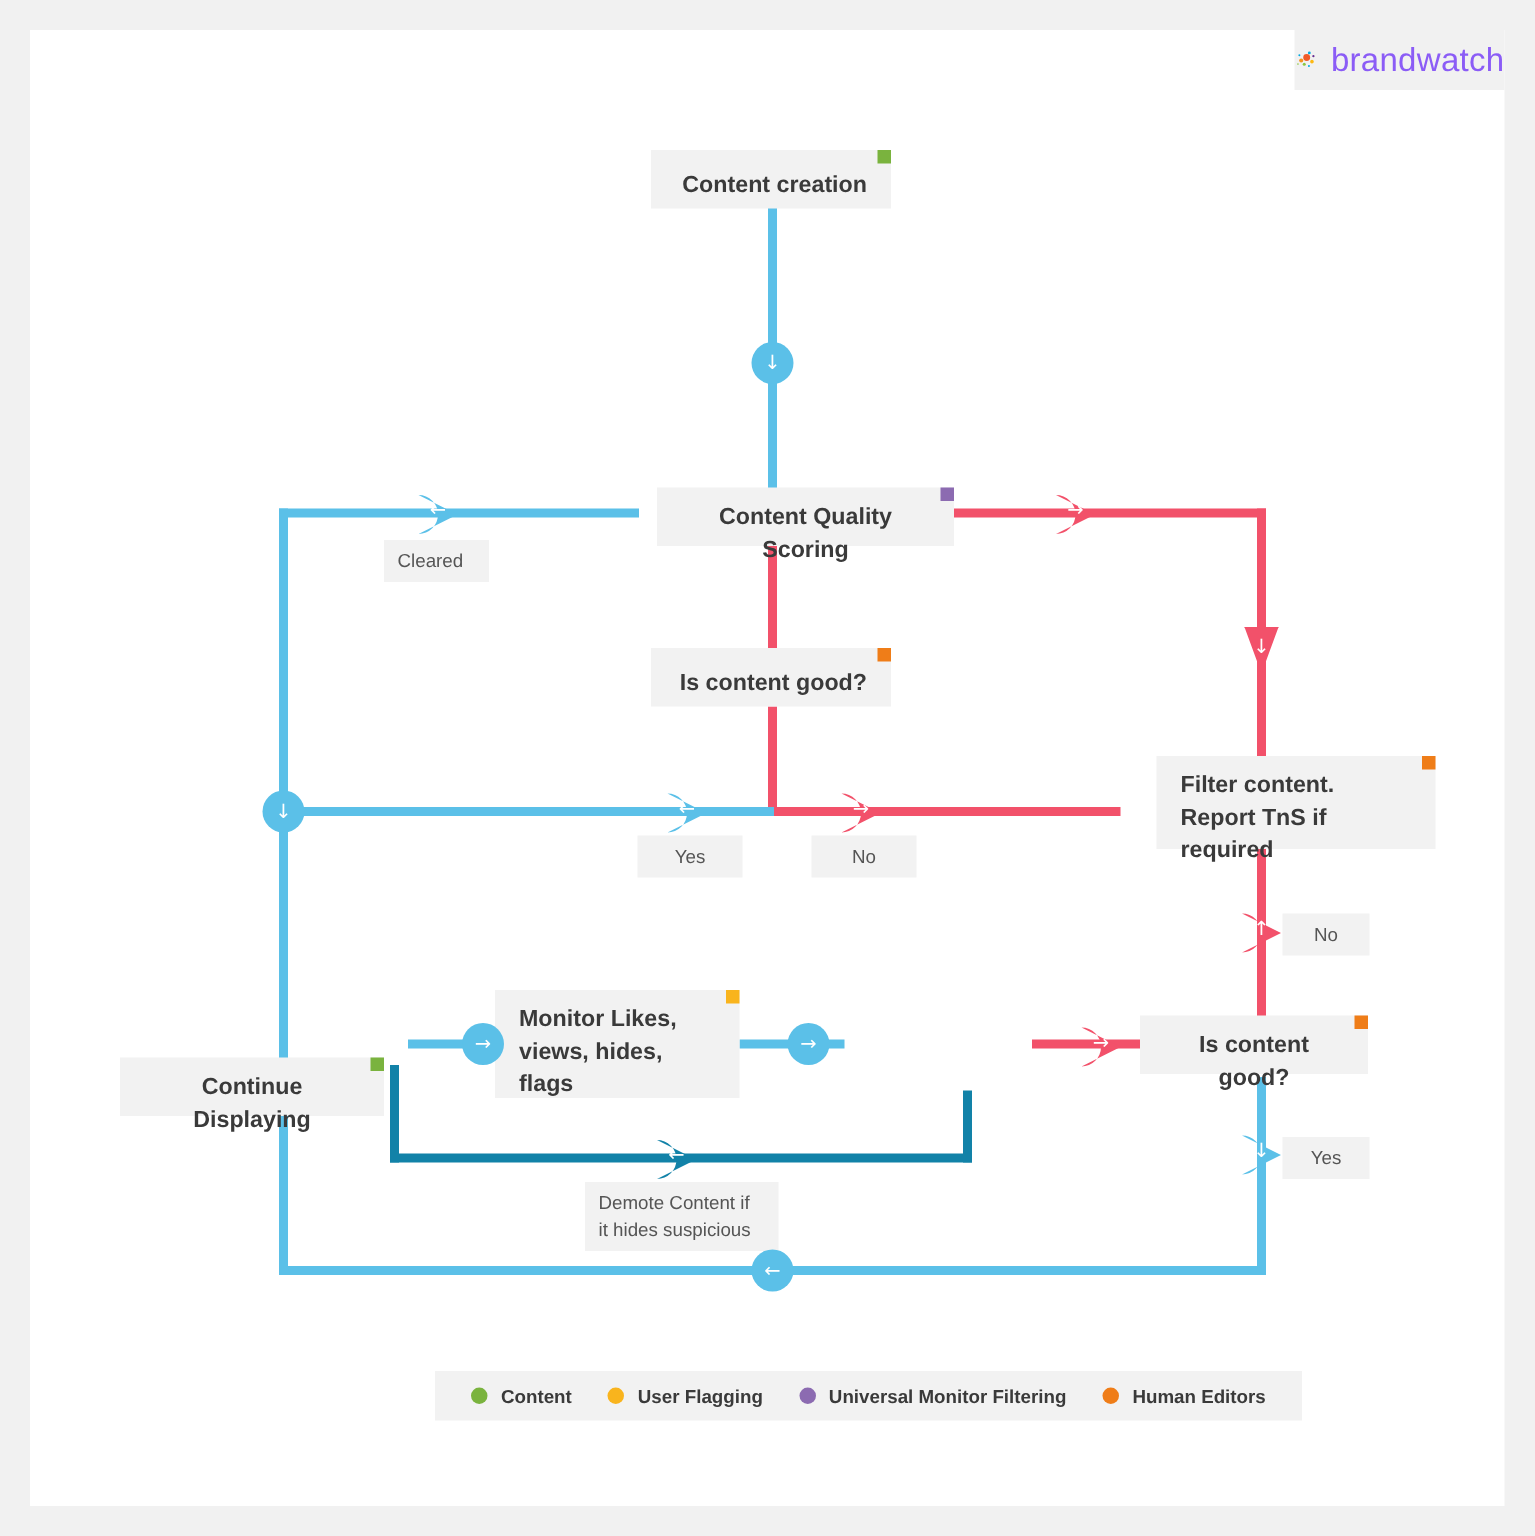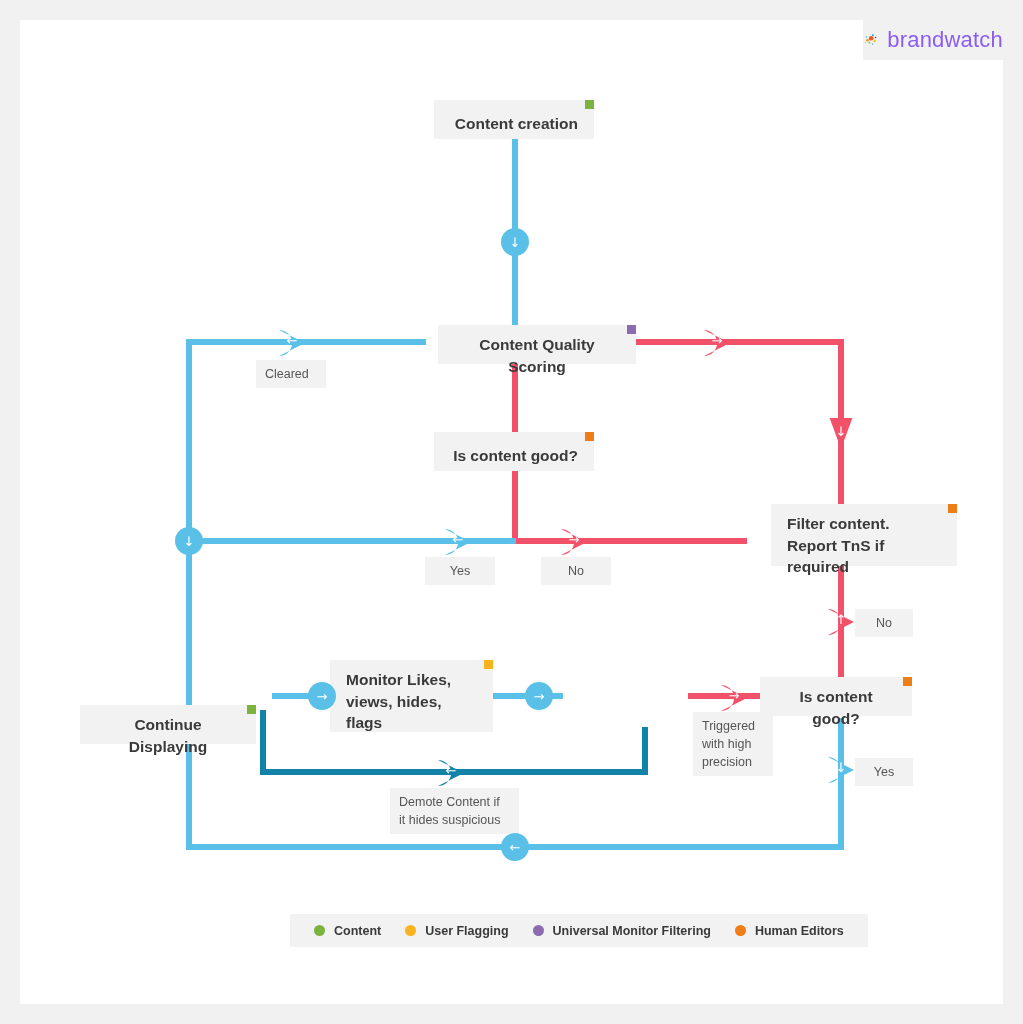--- a/index.html
+++ b/index.html
@@ -231,23 +231,20 @@
     <div class="circ cblue" style="left:288px; top:662px;">→</div>
 
     <div class="circ cblue" style="left:505px; top:662px;">→</div>
 
     <div class="pin" style="left:700px; top:662px;">
       <svg width="28" height="32" viewBox="0 0 28 32">
           <path d="M1 3 A13 13 0 1 1 1 29 L27 16 Z" fill="#f2516a"></path>
         </svg>
       <span class="glyph">→</span>
     </div>
-    <div class="edge-label" style="left:673px; top:692px; width:62px;">Triggered
-with high
-precision</div>
 
     <div class="pin" style="left:807px; top:734px;">
       <svg width="28" height="32" viewBox="0 0 28 32">
           <path d="M1 3 A13 13 0 1 1 1 29 L27 16 Z" fill="#5bc0e8"></path>
         </svg>
       <span class="glyph">↓</span>
     </div>
     <div class="edge-label center" style="left:835px; top:738px; width:40px;">Yes</div>
 
     <div class="pin" style="left:417px; top:737px;">

